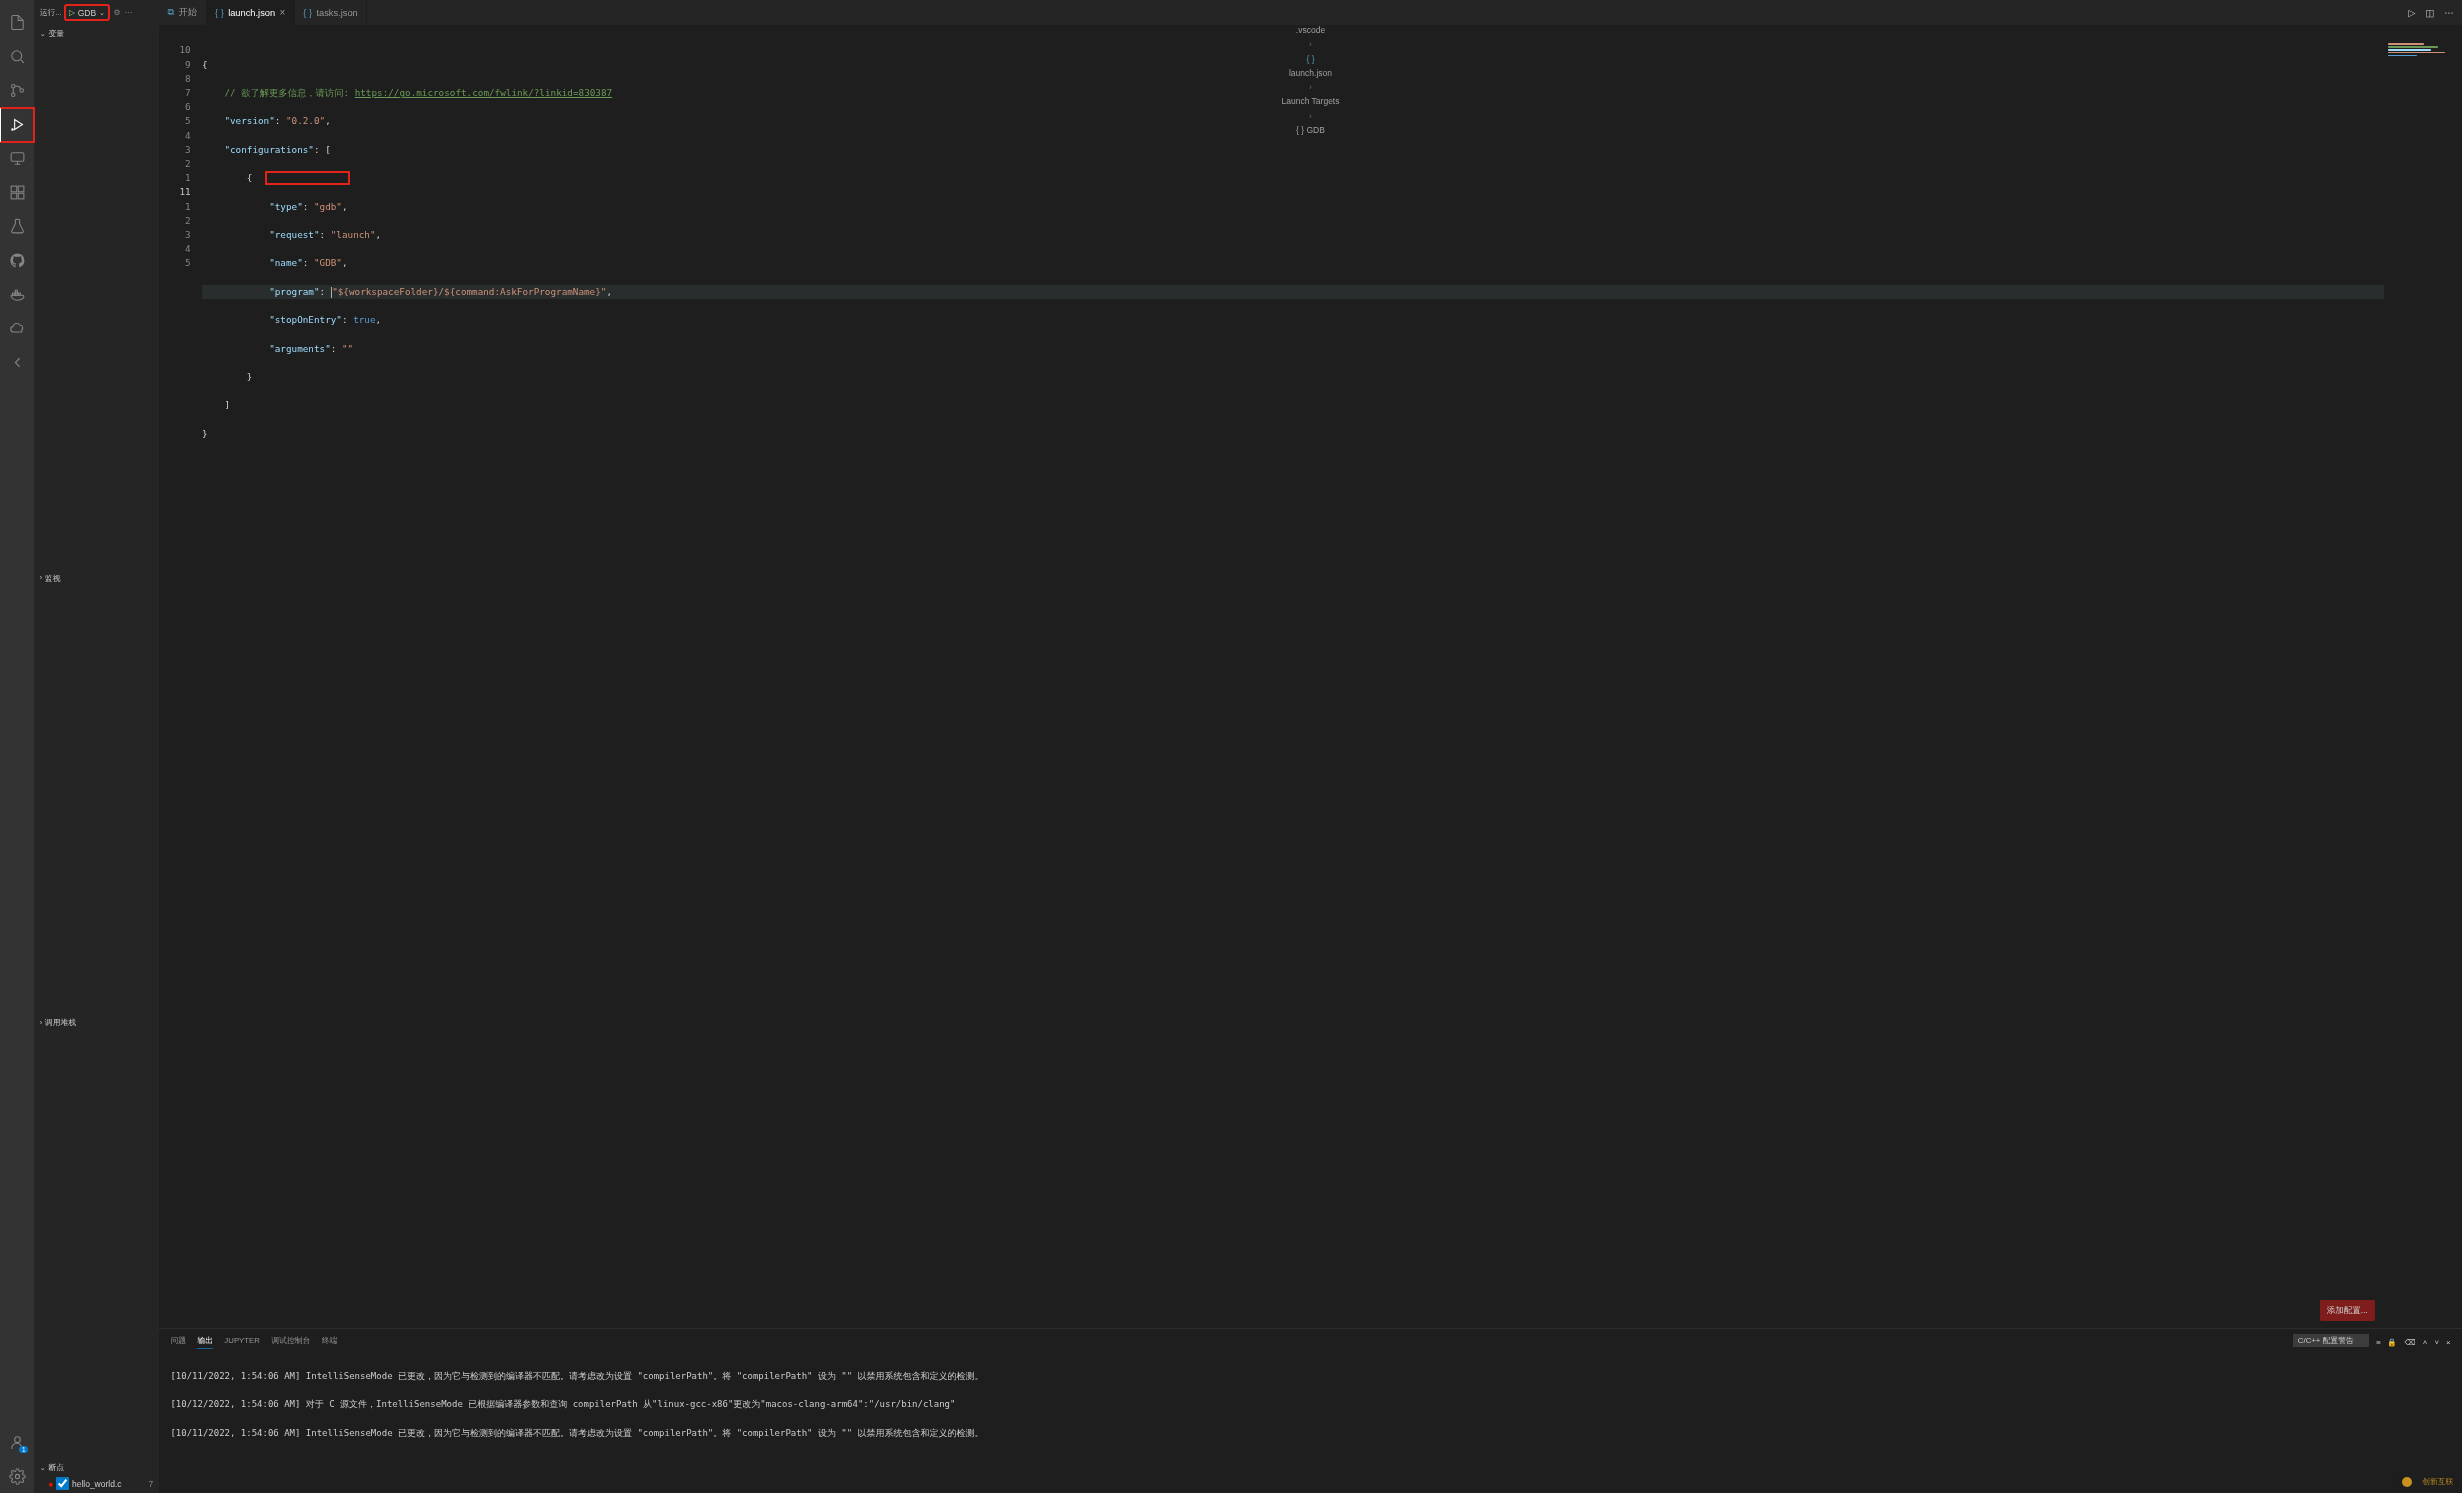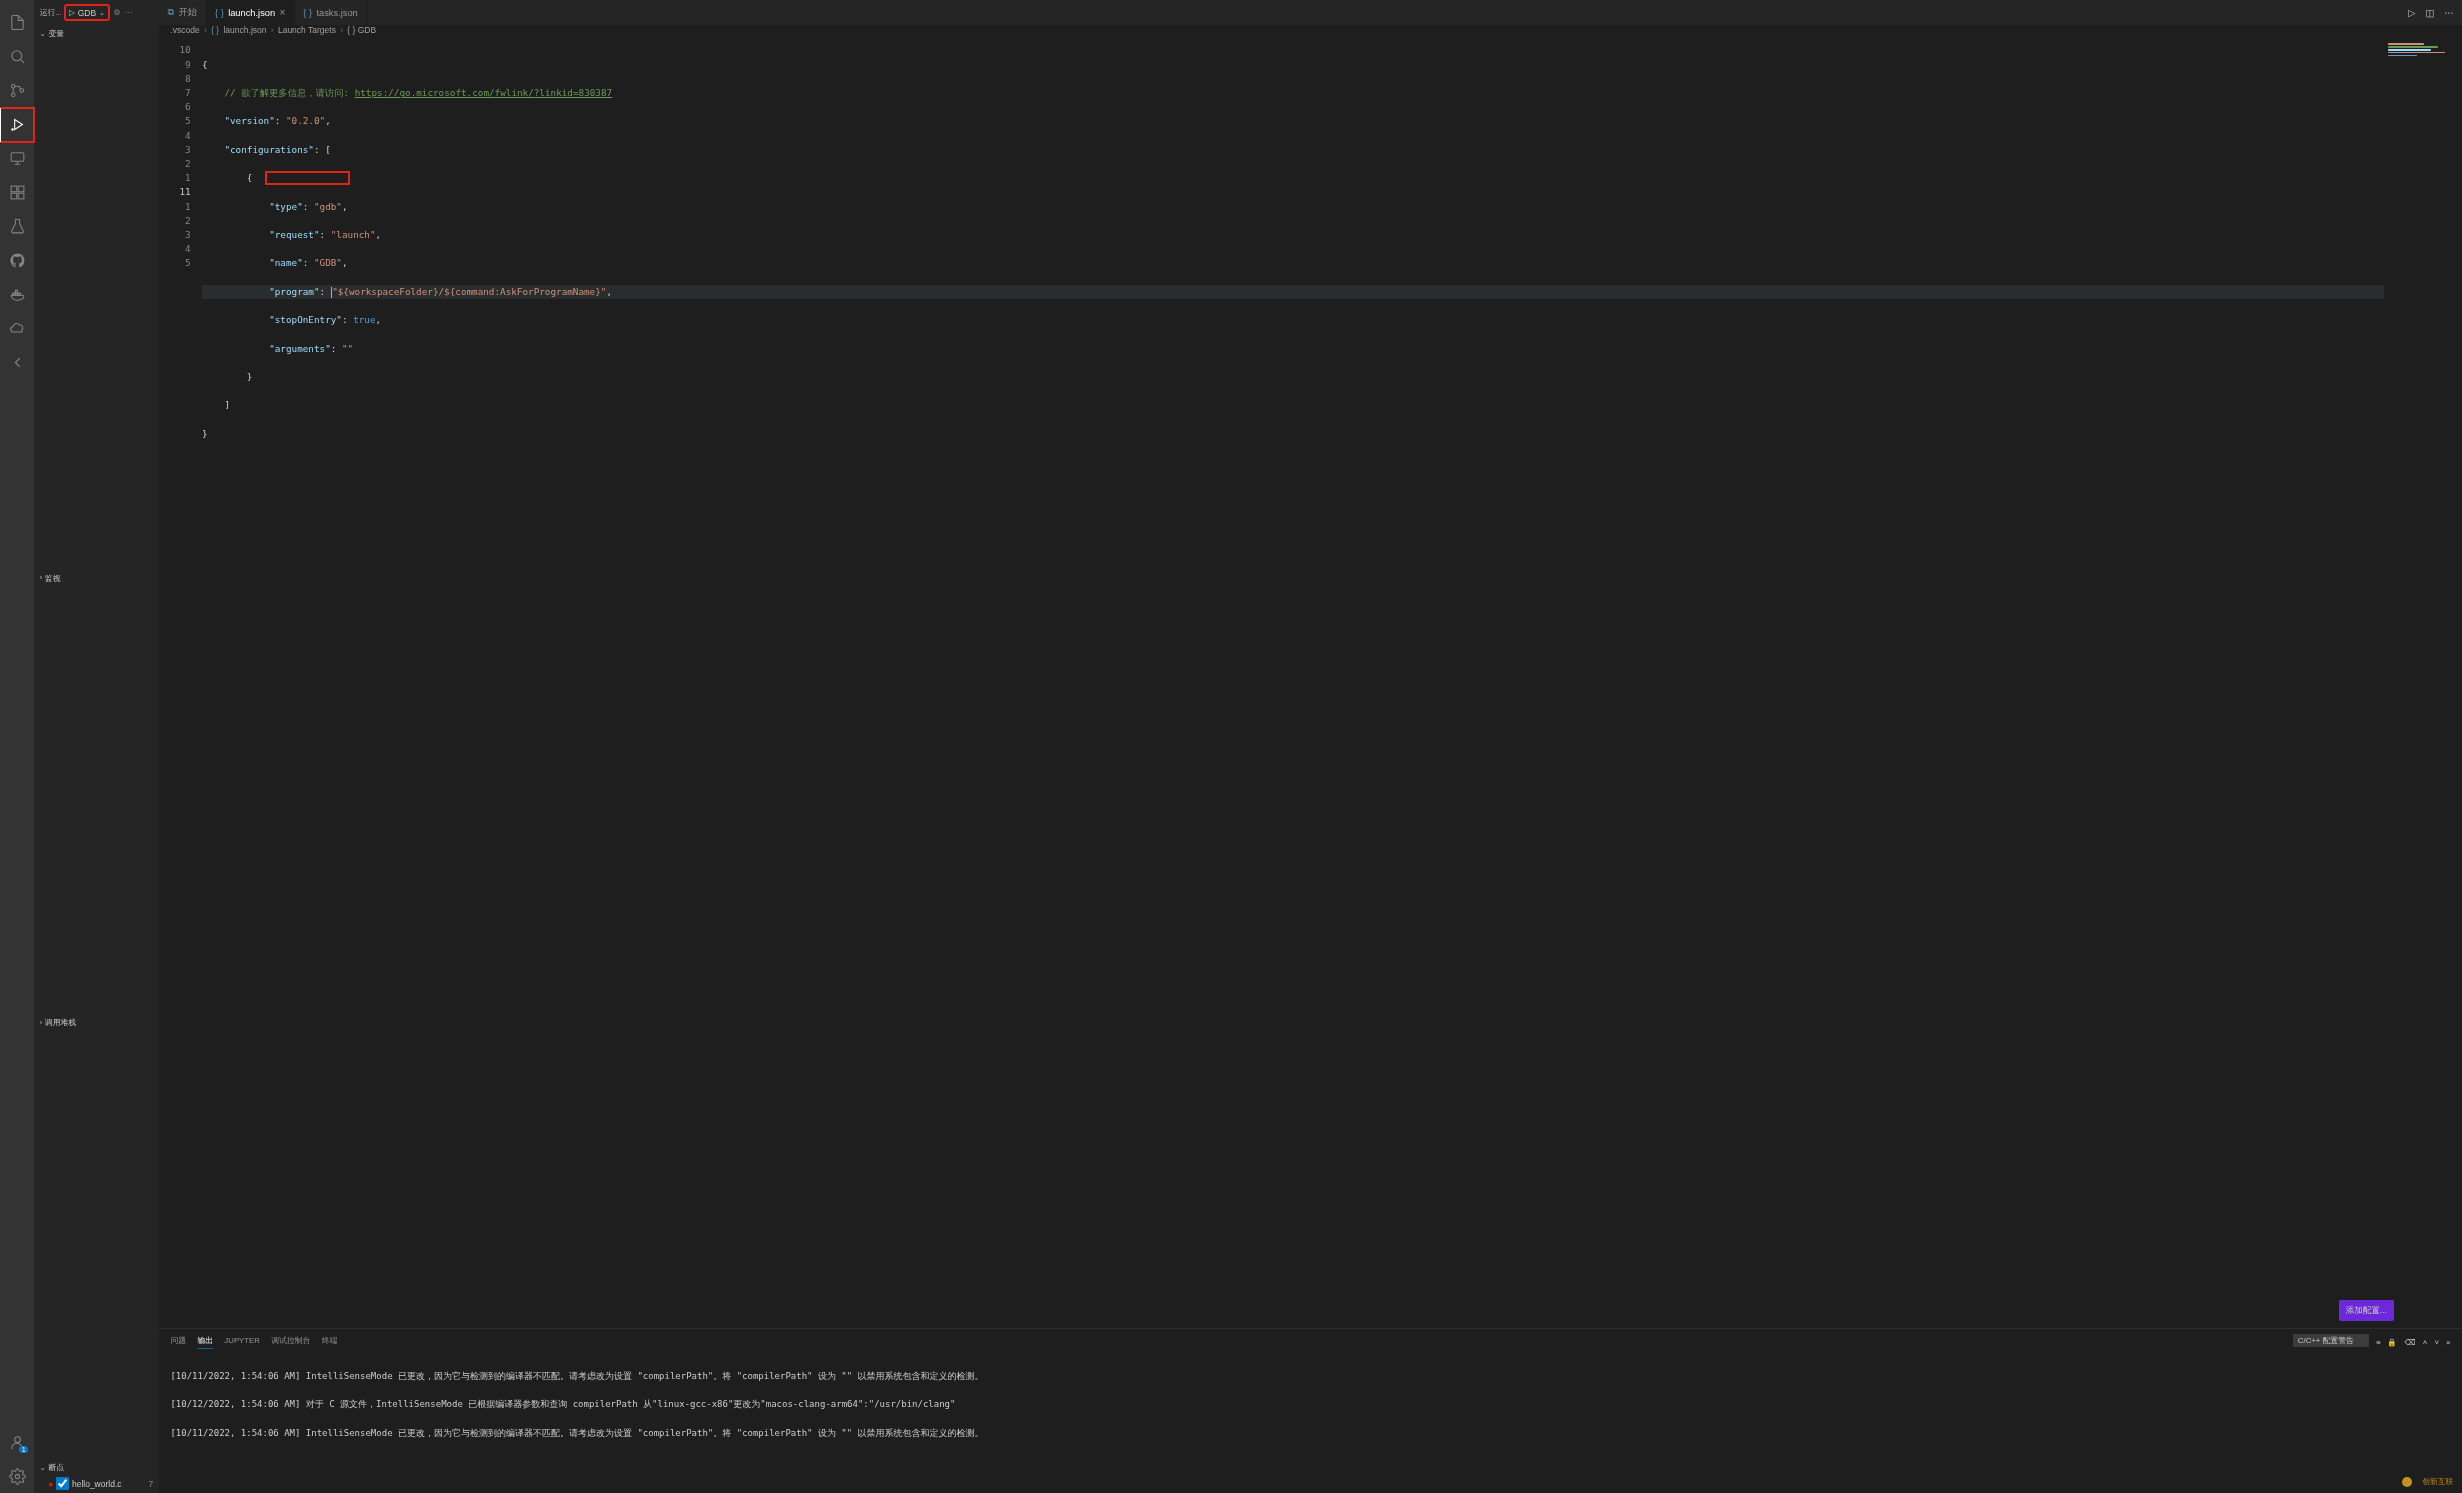--- a/index.html
+++ b/index.html
@@ -79,22 +79,22 @@
   border-right: 0.7px solid #1e1e1e;
 }
 .tab.active { background: #1e1e1e; color: #ffffff; }
 .tab .file-icon { color: #519aba; }
 .tab .close { color: #969696; font-size: 10px; }
 .tabs .right-actions {
   margin-left: auto; display: flex; align-items: center; gap: 10px; padding: 0 8.5px; color: #c5c5c5;
 }
 
 .breadcrumb {
-  height: 15.7px; display: flex; gap: 4.3px;
-  padding: 0 11.4px; font-size: 8.5px; color: #a0a0a0;
+  height: 15.7px; display: flex; align-items: center; gap: 4.3px;
+  padding: 0 11.4px; font-size: 8.5px; color: #a0a0a0; flex-direction: column;
 }
 .breadcrumb .sep { color: #6e6e6e; }
 
 .editor-wrap { flex: 1; position: relative; display: flex; overflow: hidden; }
 .gutter {
   width: 43px; text-align: right; padding-right: 11.4px;
   color: #858585; font-family: Menlo, Consolas, monospace; font-size: 9.3px; line-height: 14.2px;
   padding-top: 2.8px;
   background: #1e1e1e;
 }
@@ -117,22 +117,22 @@
   position: absolute; border: 2.1px solid #e2231a; pointer-events: none;
 }
 .cursor { display:inline-block; width:1.4px; height:11.4px; background:#aeafad; vertical-align:middle; }
 
 .minimap {
   width: 78px; background: #1e1e1e; position: relative;
 }
 .minimap .blob { position:absolute; height:1.4px; border-radius:0.7px; }
 
 .add-config-btn {
-  position: absolute; right: 68px; bottom: 7.1px;
-  background: #6d28d9; color: #cccccc; border: none;
+  position: absolute; right: 87px; bottom: 7.1px;
+  background: #7f1d1d; color: #cccccc; border: none;
   padding: 4.3px 7.1px; font-size: 8.5px; cursor: pointer; border-radius: 1.4px;
 }
 
 .panel {
   height: 165px; border-top: 0.7px solid #2d2d2d; display: flex; flex-direction: column;
   background: #1e1e1e;
 }
 .panel-tabs {
   height: 23px; display: flex; align-items: center; gap: 11.4px; padding: 0 11.4px;
   font-size: 7.8px; color: #969696;

